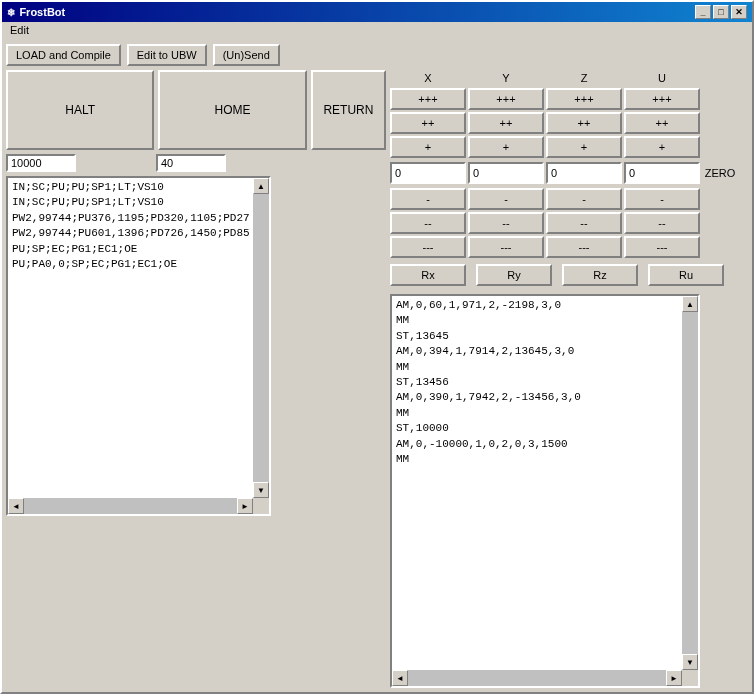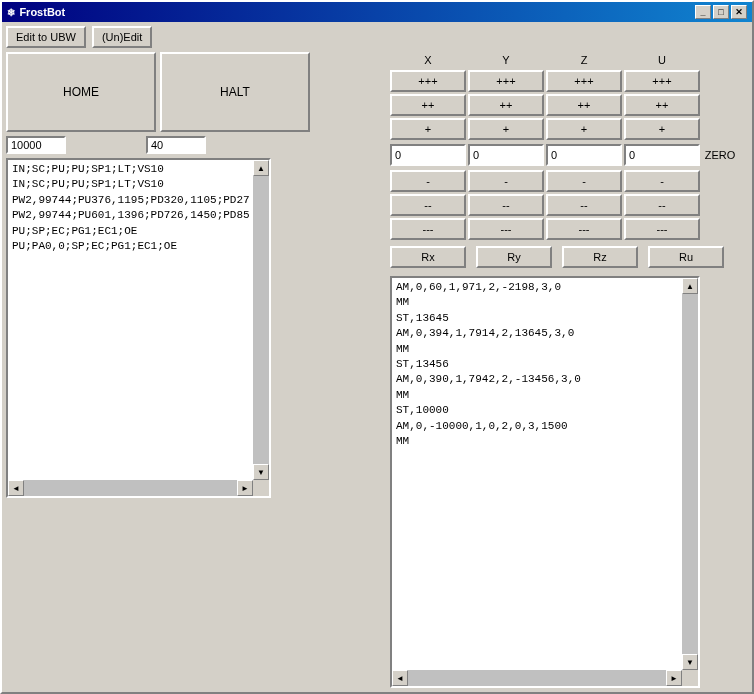--- a/index.html
+++ b/index.html
@@ -113,21 +113,21 @@
       gap: 80px;
       align-items: center;
     }
     .win-input {
       background: white;
       border: 2px solid;
       border-color: #808080 #fff #fff #808080;
       padding: 1px 3px;
       font-size: 11px;
       font-family: 'MS Sans Serif', Arial, sans-serif;
-      width: 60px;
+      width: 70px;
     }
     .bottom-panels {
       display: flex;
       gap: 4px;
       height: 340px;
     }
     .text-area-container {
       background: white;
       border: 2px solid;
       border-color: #808080 #fff #fff #808080;
@@ -265,35 +265,40 @@
       <span class="title-bar-icon">❄</span>
       <span>FrostBot</span>
     </div>
     <div class="title-bar-controls">
       <div class="title-btn">_</div>
       <div class="title-btn">□</div>
       <div class="title-btn">✕</div>
     </div>
   </div>
 
+  <div class="menu-bar">
+    <span>Edit</span>
+  </div>
 
   <div class="content">
 
     <div class="top-bar">
+      <button class="win-btn">LOAD and Compile</button>
       <button class="win-btn">Edit to UBW</button>
-      <button class="win-btn">(Un)Edit</button>
+      <button class="win-btn">(Un)Send</button>
     </div>
 
     <div class="main-area">
 
       <div class="left-panel">
 
         <div class="big-buttons-row">
+          <button class="big-btn halt-btn">HALT</button>
           <button class="big-btn home-btn">HOME</button>
-          <button class="big-btn halt-btn">HALT</button>
+          <button class="big-btn return-btn">RETURN</button>
         </div>
 
         <div class="inputs-row">
           <input class="win-input" type="text" value="10000" style="">
           <input class="win-input" type="text" value="40" style="">
         </div>
 
         <div class="bottom-panels">
 
           <div class="text-area-container left-text-area">

